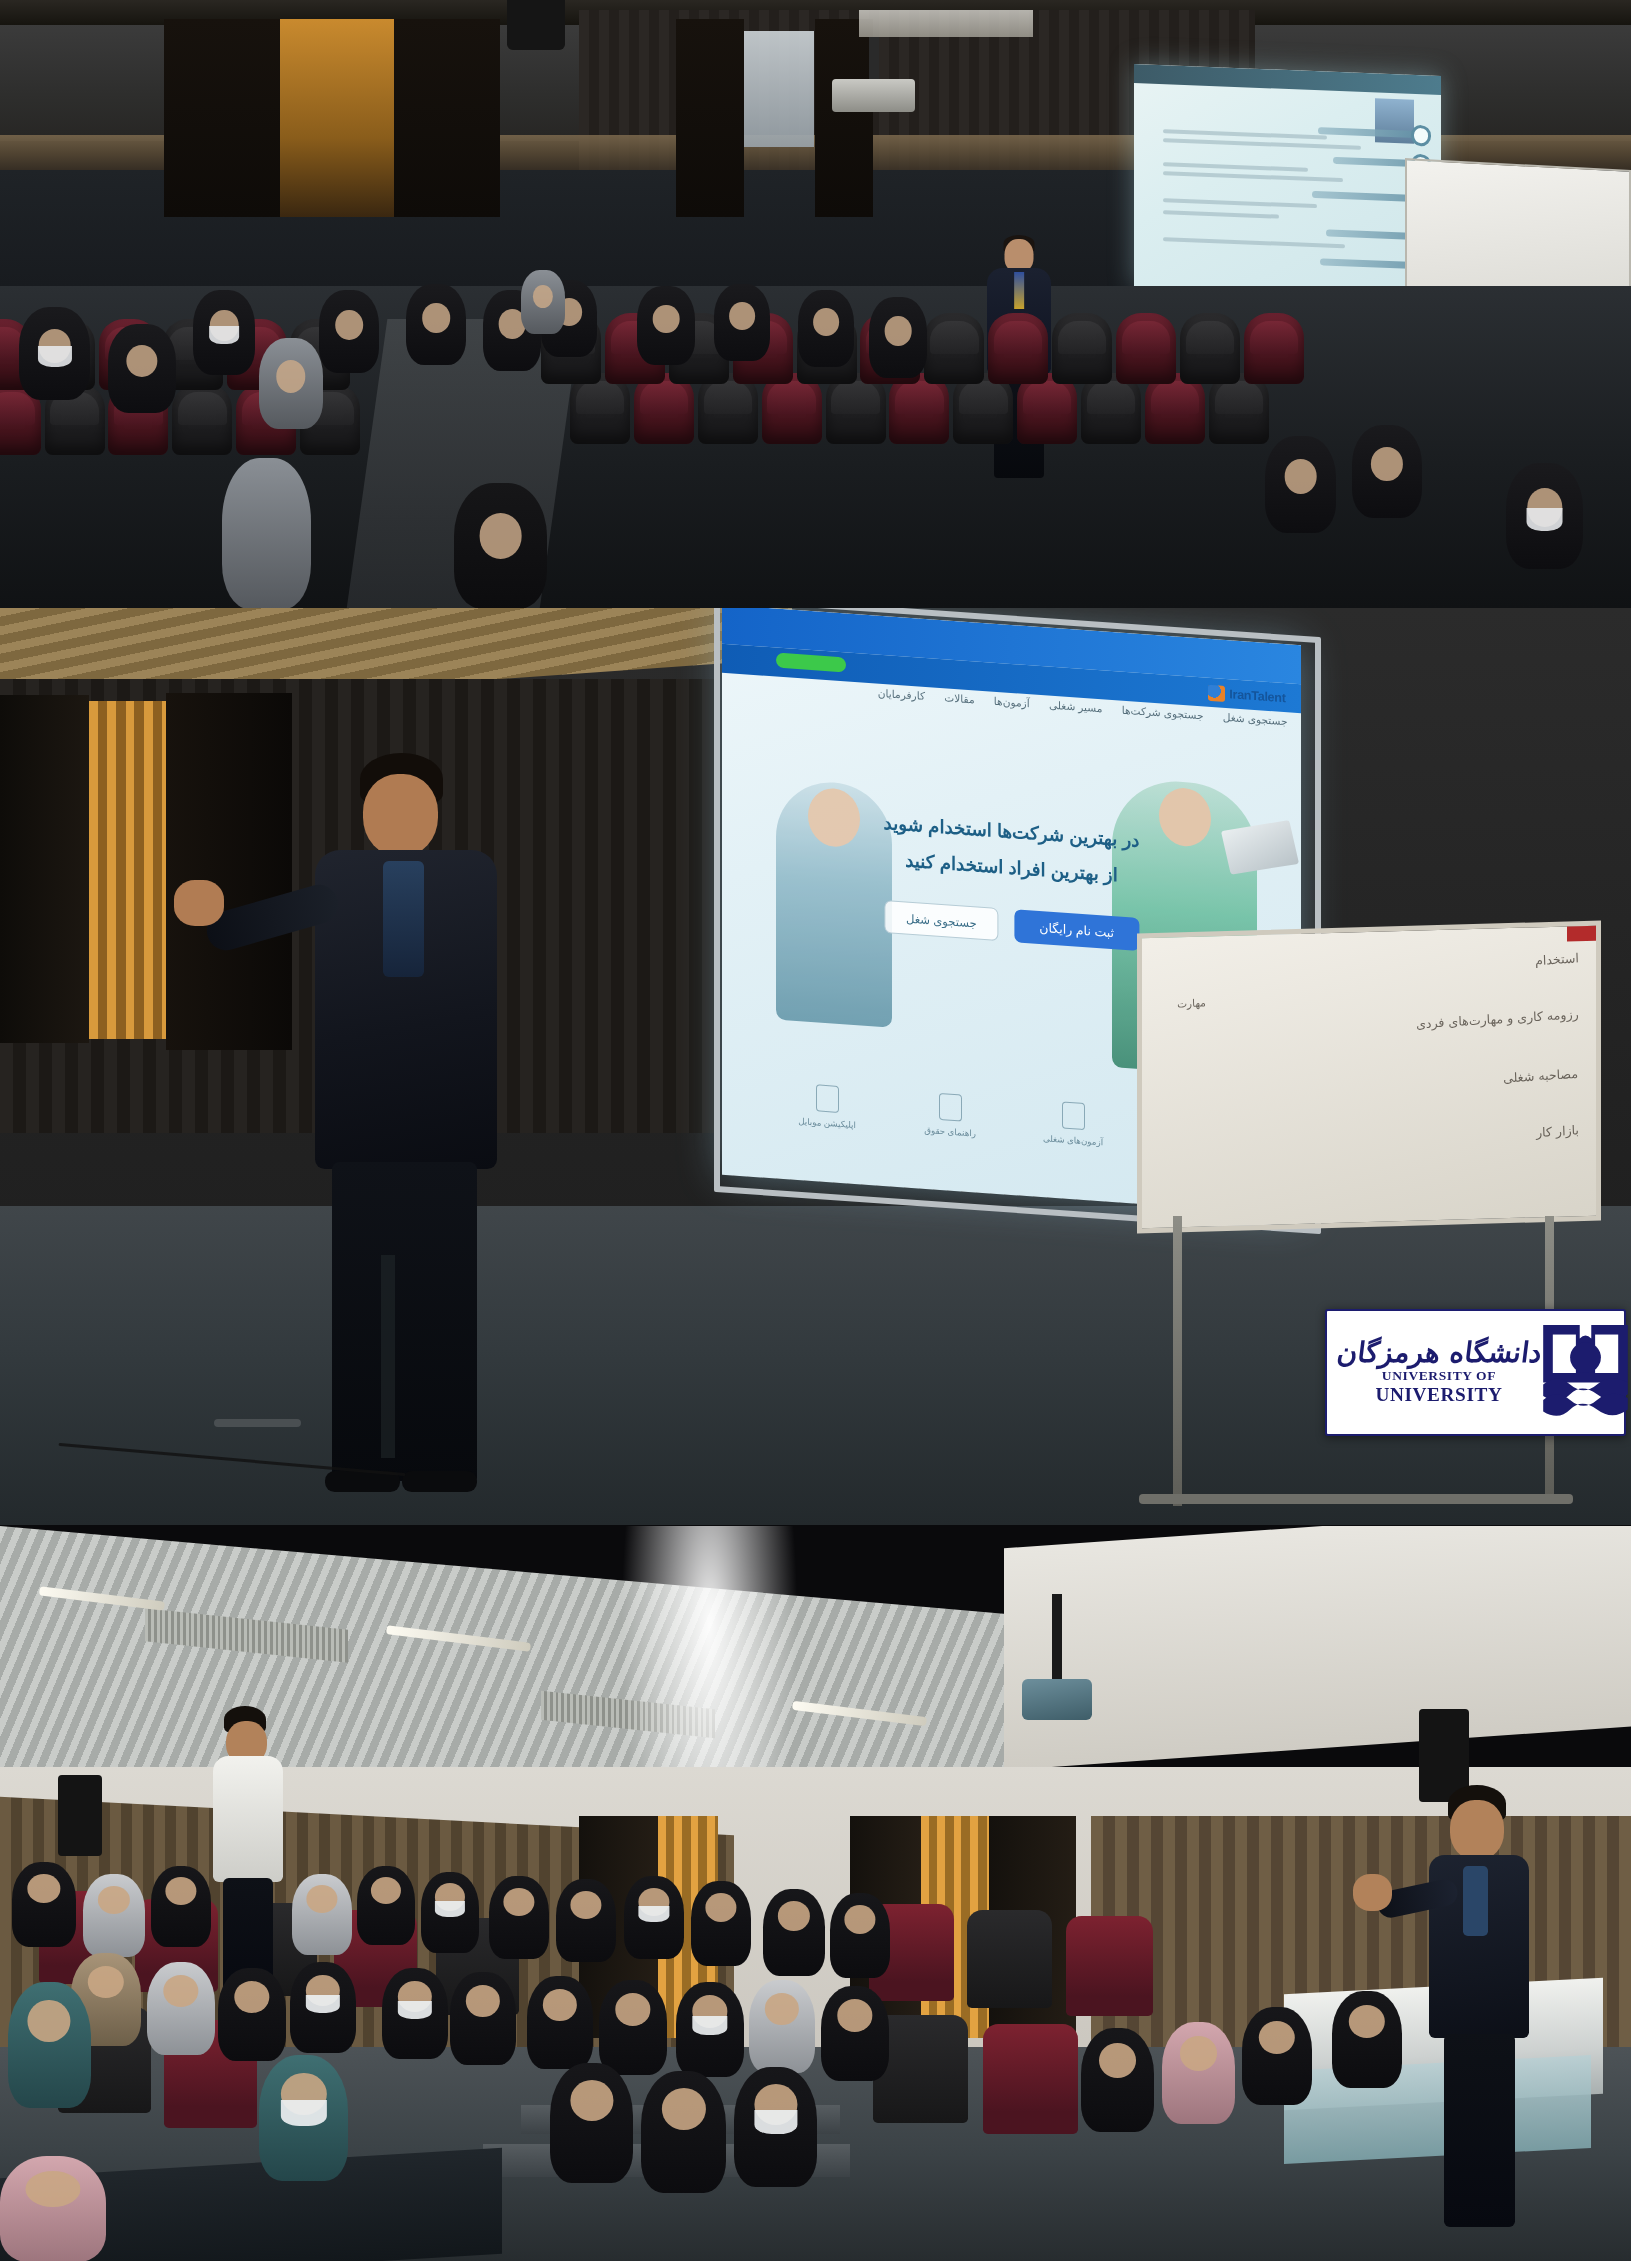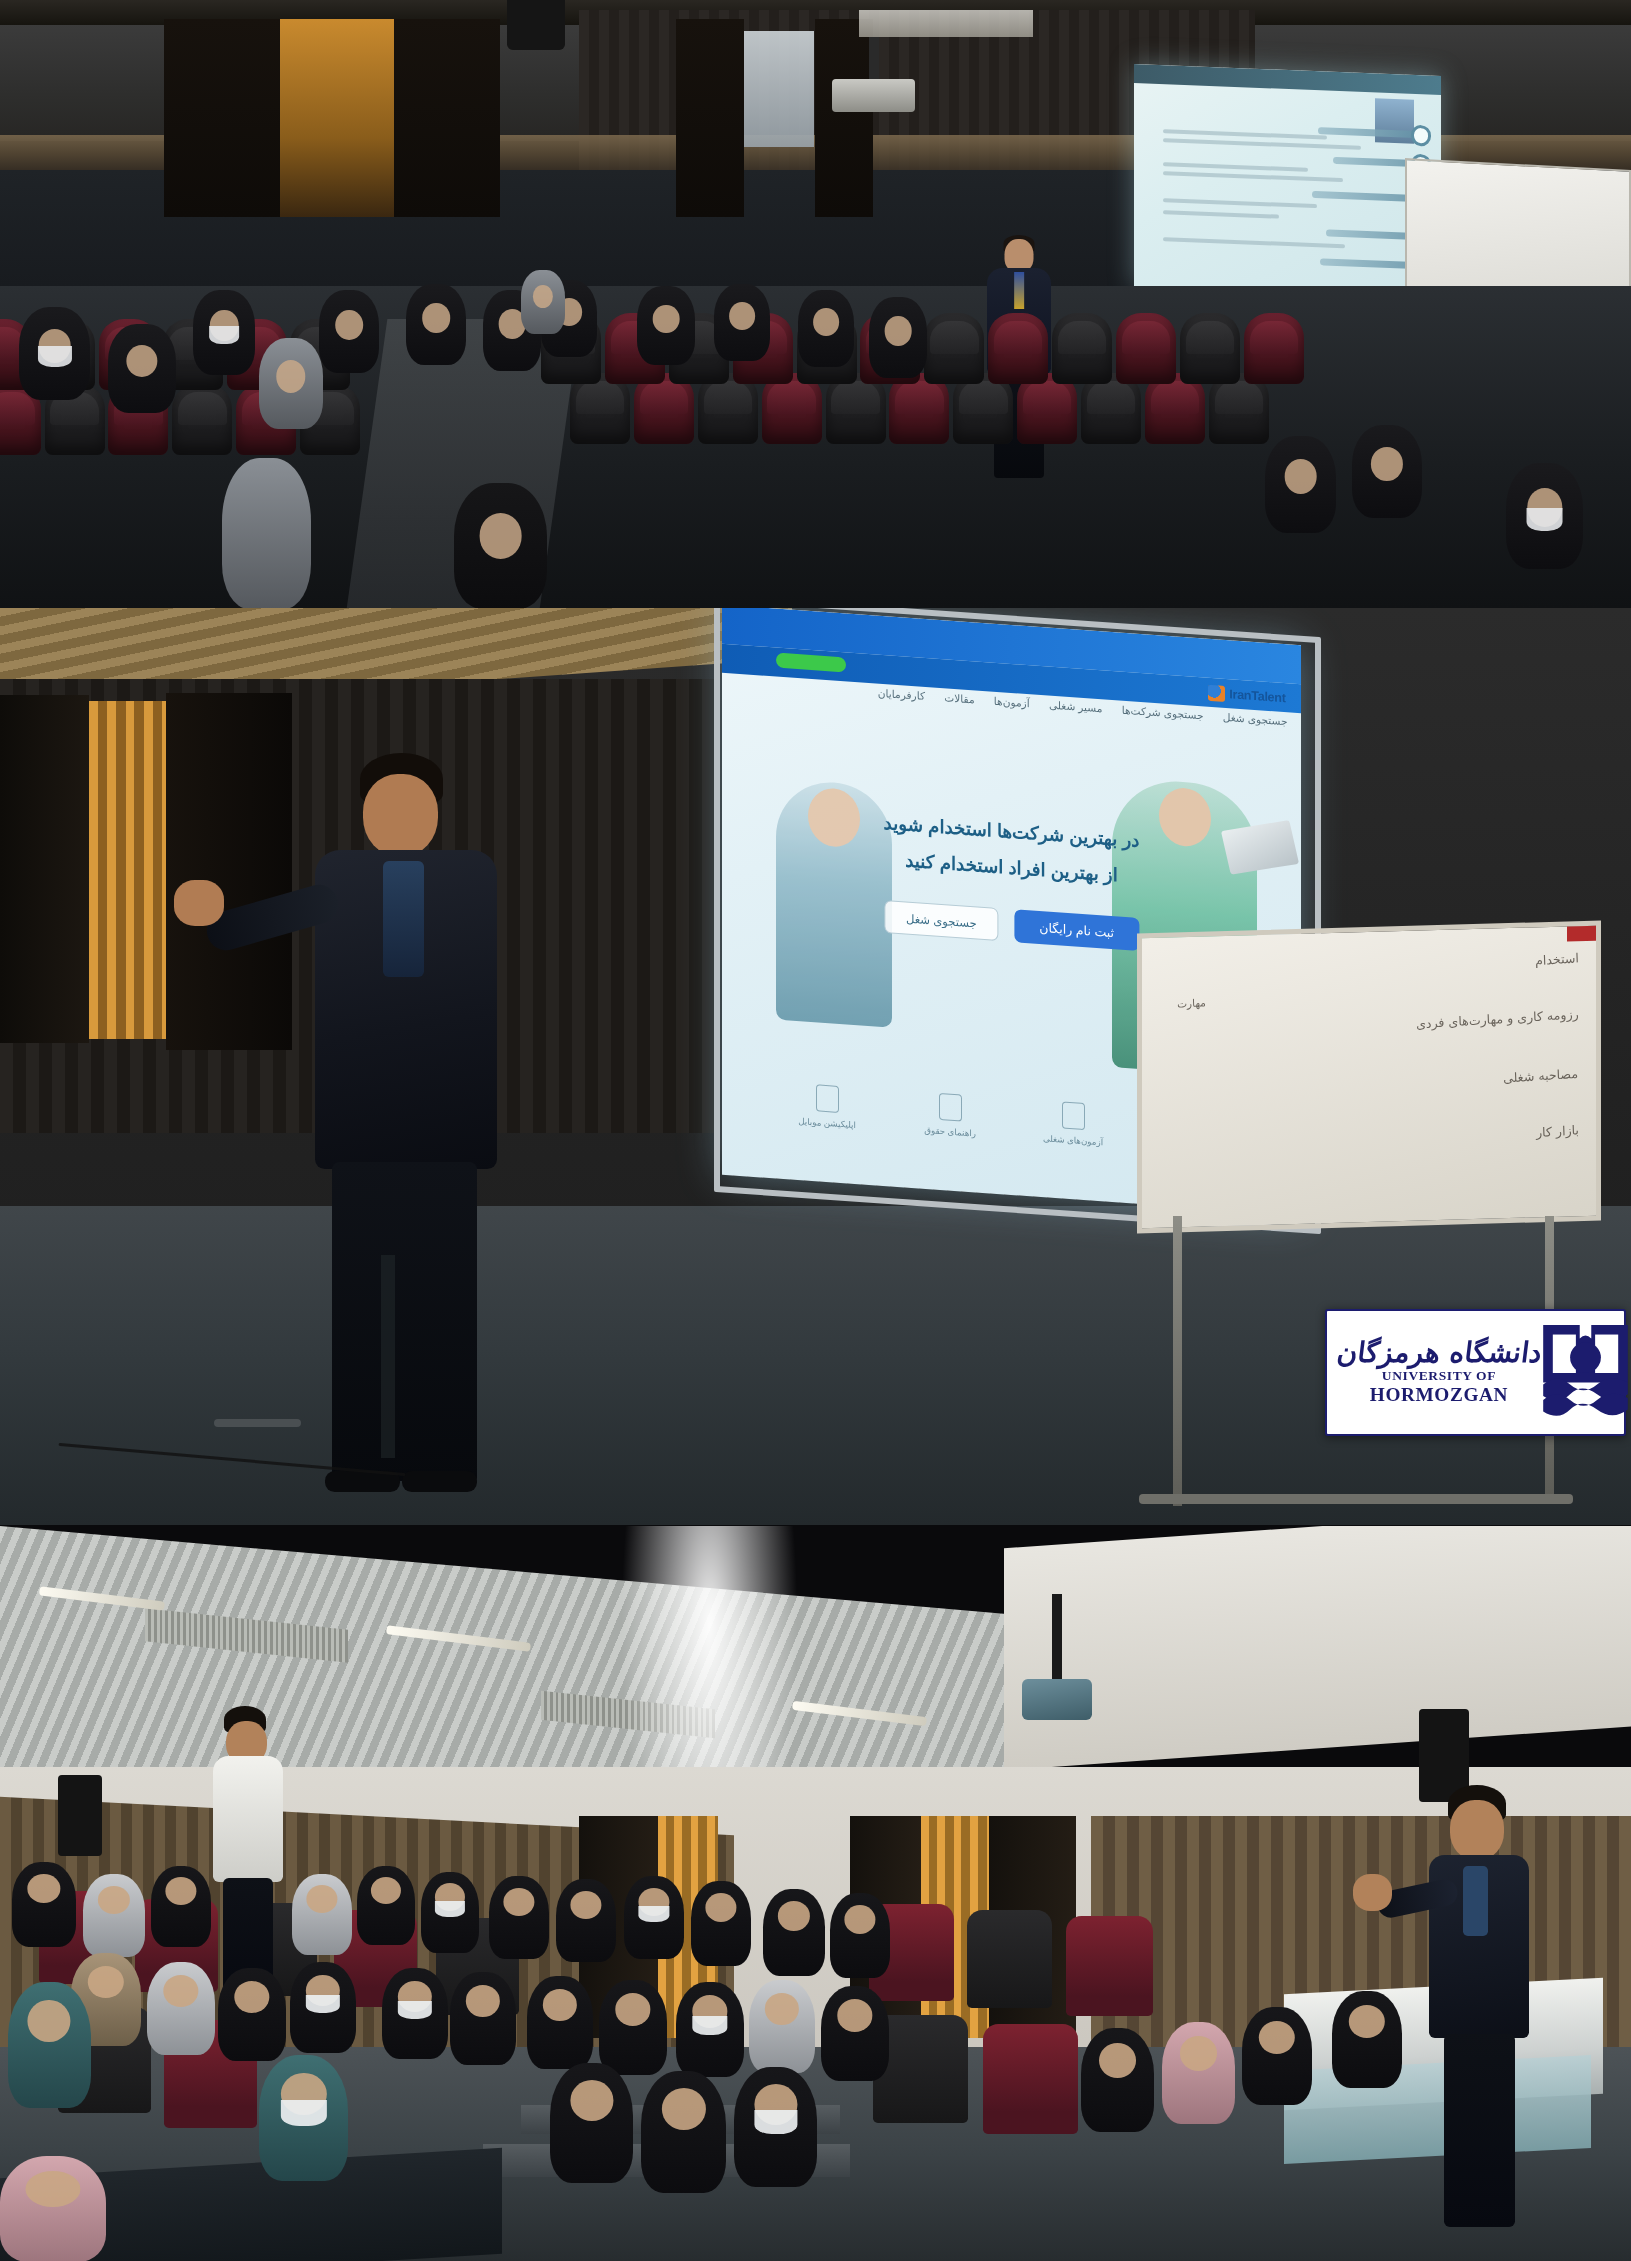--- a/index.html
+++ b/index.html
@@ -720,21 +720,21 @@
         <span class="p3p-hand"></span>
         <span class="p3p-legs"></span>
       </div>
     </div>
   </div>
 
   <div class="logo-badge">
     <div class="logo-text">
       <div class="logo-fa">دانشگاه هرمزگان</div>
       <div class="logo-en1">UNIVERSITY OF</div>
-      <div class="logo-en2">HORMOZGAN</div>
+      <div class="logo-en2">UNIVERSITY</div>
     </div>
     <div class="logo-mark">
       <svg viewBox="0 0 92 104" xmlns="http://www.w3.org/2000/svg">
         <path d="M2 2 H40 V16 Q46 10 52 16 V2 H90 V62 H2 Z" fill="#1c1c6e"></path>
         <path d="M12 12 H36 V52 H12 Z" fill="#ffffff"></path>
         <path d="M56 12 H80 V52 H56 Z" fill="#ffffff"></path>
         <circle cx="46" cy="36" r="16" fill="#1c1c6e"></circle>
         <path d="M2 64 Q16 52 30 64 T58 64 T90 62 V74 Q74 86 58 74 T30 74 T2 76 Z" fill="#1c1c6e"></path>
         <path d="M2 80 Q16 68 30 80 T58 80 T90 78 V90 Q74 102 58 90 T30 90 T2 92 Z" fill="#1c1c6e"></path>
       </svg>

